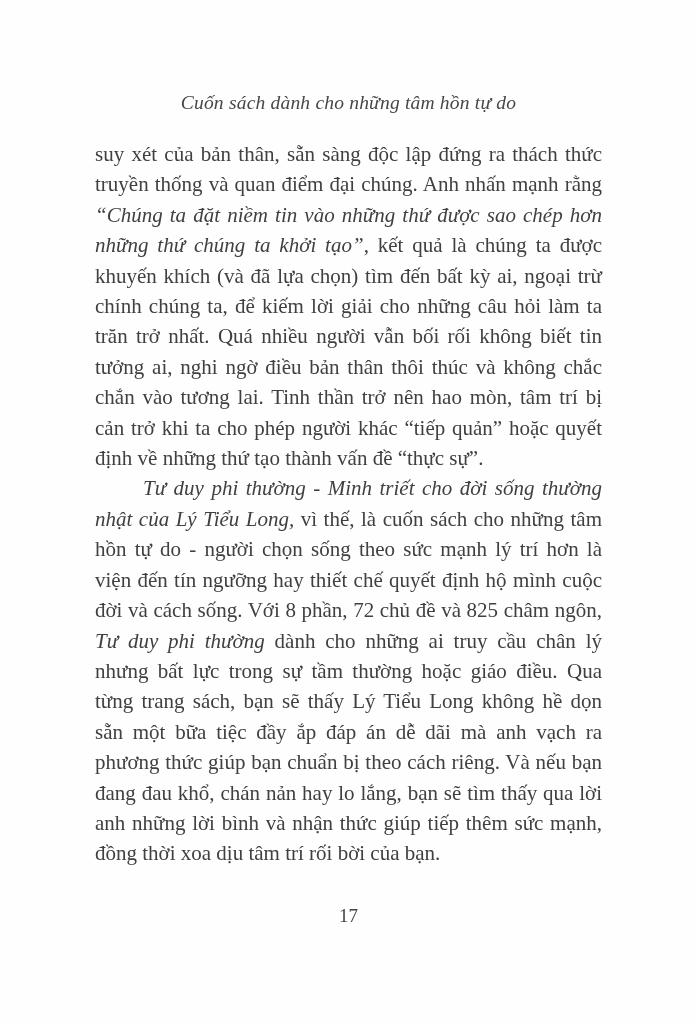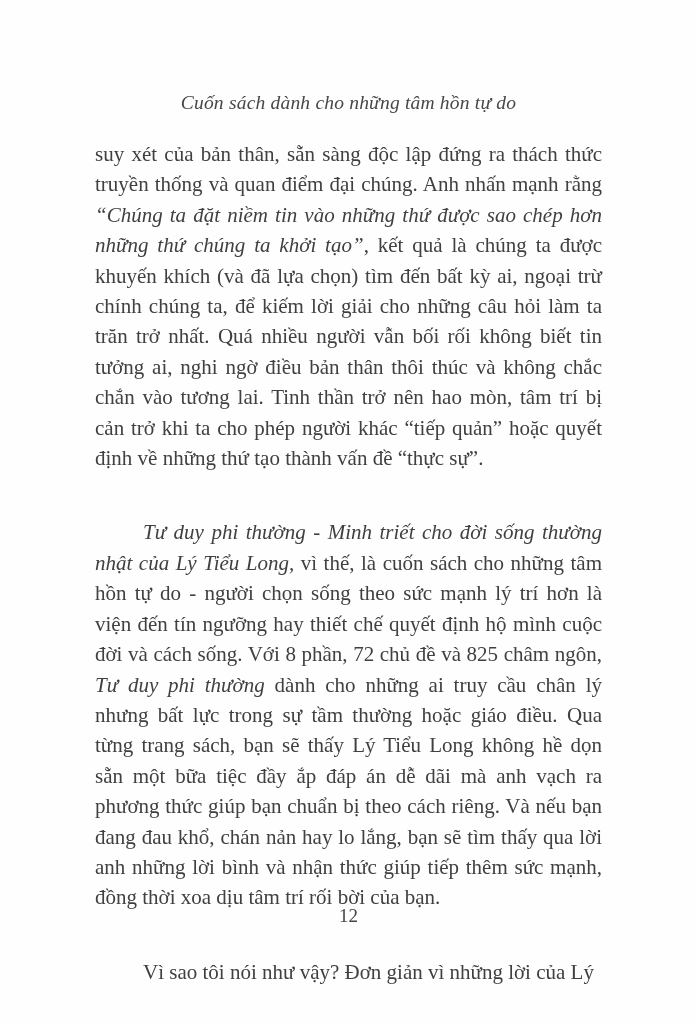--- a/index.html
+++ b/index.html
@@ -36,21 +36,20 @@
     line-height: 30.4px;
     text-align: justify;
     color: #404040;
   }
   .body-text p {
     margin: 0;
     padding: 0;
   }
   .body-text p.indent {
     text-indent: 48px;
-    margin-top: 44px;
   }
   .body-text em {
     font-style: italic;
   }
   .page-number {
     position: absolute;
     top: 905px;
     left: 95px;
     width: 507px;
     text-align: center;
@@ -60,17 +59,16 @@
 </style>
 </head>
 <body>
 
 <div class="page">
   <div class="running-head">Cuốn sách dành cho những tâm hồn tự do</div>
 
   <div class="body-text">
       <p class=""><span>suy xét của bản thân, sẵn sàng độc lập đứng ra thách thức truyền thống và quan điểm đại chúng. Anh nhấn mạnh rằng </span><em>“Chúng ta đặt niềm tin vào những thứ được sao chép hơn những thứ chúng ta khởi tạo”</em><span>, kết quả là chúng ta được khuyến khích (và đã lựa chọn) tìm đến bất kỳ ai, ngoại trừ chính chúng ta, để kiếm lời giải cho những câu hỏi làm ta trăn trở nhất. Quá nhiều người vẫn bối rối không biết tin tưởng ai, nghi ngờ điều bản thân thôi thúc và không chắc chắn vào tương lai. Tinh thần trở nên hao mòn, tâm trí bị cản trở khi ta cho phép người khác “tiếp quản” hoặc quyết định về những thứ tạo thành vấn đề “thực sự”.</span></p>
       <p class="indent"><em>Tư duy phi thường - Minh triết cho đời sống thường nhật của Lý Tiểu Long,</em><span> vì thế, là cuốn sách cho những tâm hồn tự do - người chọn sống theo sức mạnh lý trí hơn là viện đến tín ngưỡng hay thiết chế quyết định hộ mình cuộc đời và cách sống. Với 8 phần, 72 chủ đề và 825 châm ngôn, </span><em>Tư duy phi thường</em><span> dành cho những ai truy cầu chân lý nhưng bất lực trong sự tầm thường hoặc giáo điều. Qua từng trang sách, bạn sẽ thấy Lý Tiểu Long không hề dọn sẵn một bữa tiệc đầy ắp đáp án dễ dãi mà anh vạch ra phương thức giúp bạn chuẩn bị theo cách riêng. Và nếu bạn đang đau khổ, chán nản hay lo lắng, bạn sẽ tìm thấy qua lời anh những lời bình và nhận thức giúp tiếp thêm sức mạnh, đồng thời xoa dịu tâm trí rối bời của bạn.</span></p>
-      <p class="indent"><span>Vì sao tôi nói như vậy? Đơn giản vì những lời của Lý</span></p>
     </div>
 
-  <div class="page-number">12</div>
+  <div class="page-number">17</div>
 </div>
 
 </body></html>

